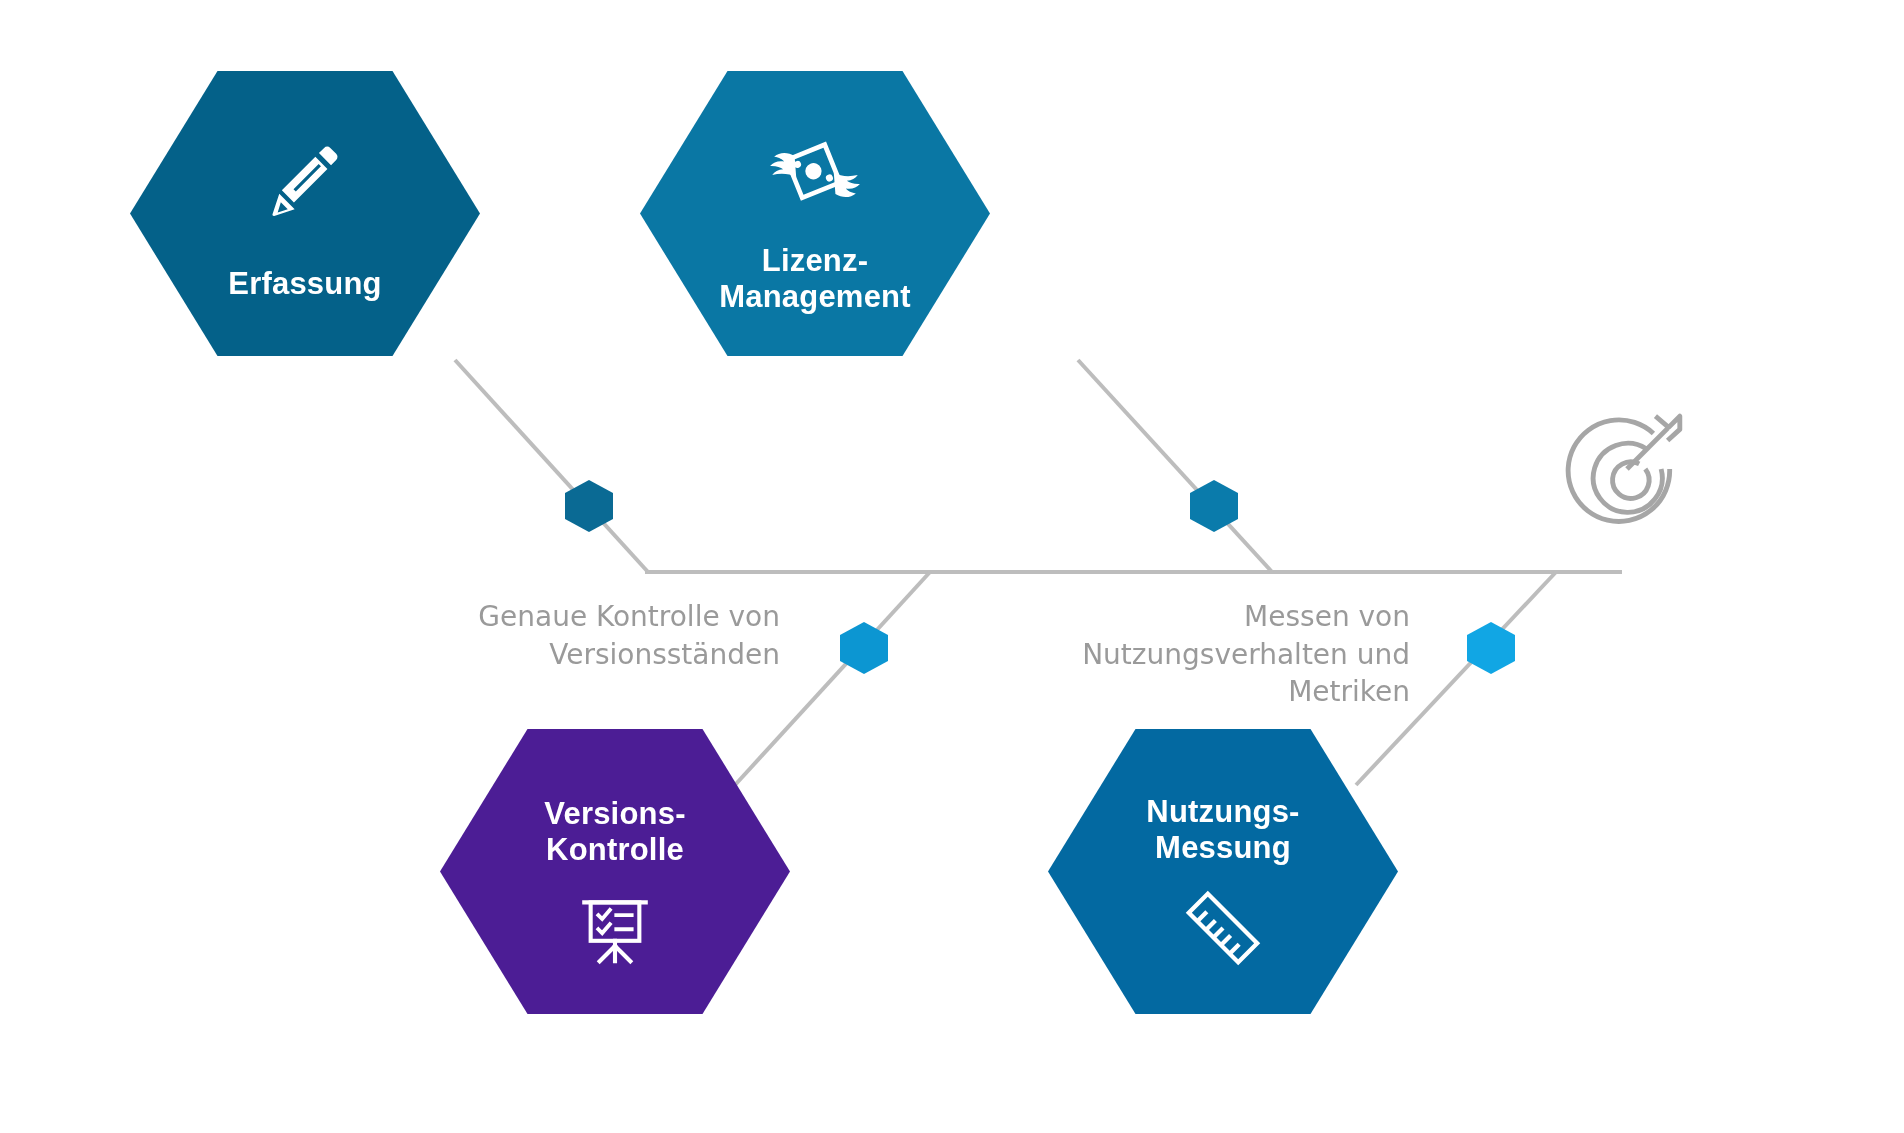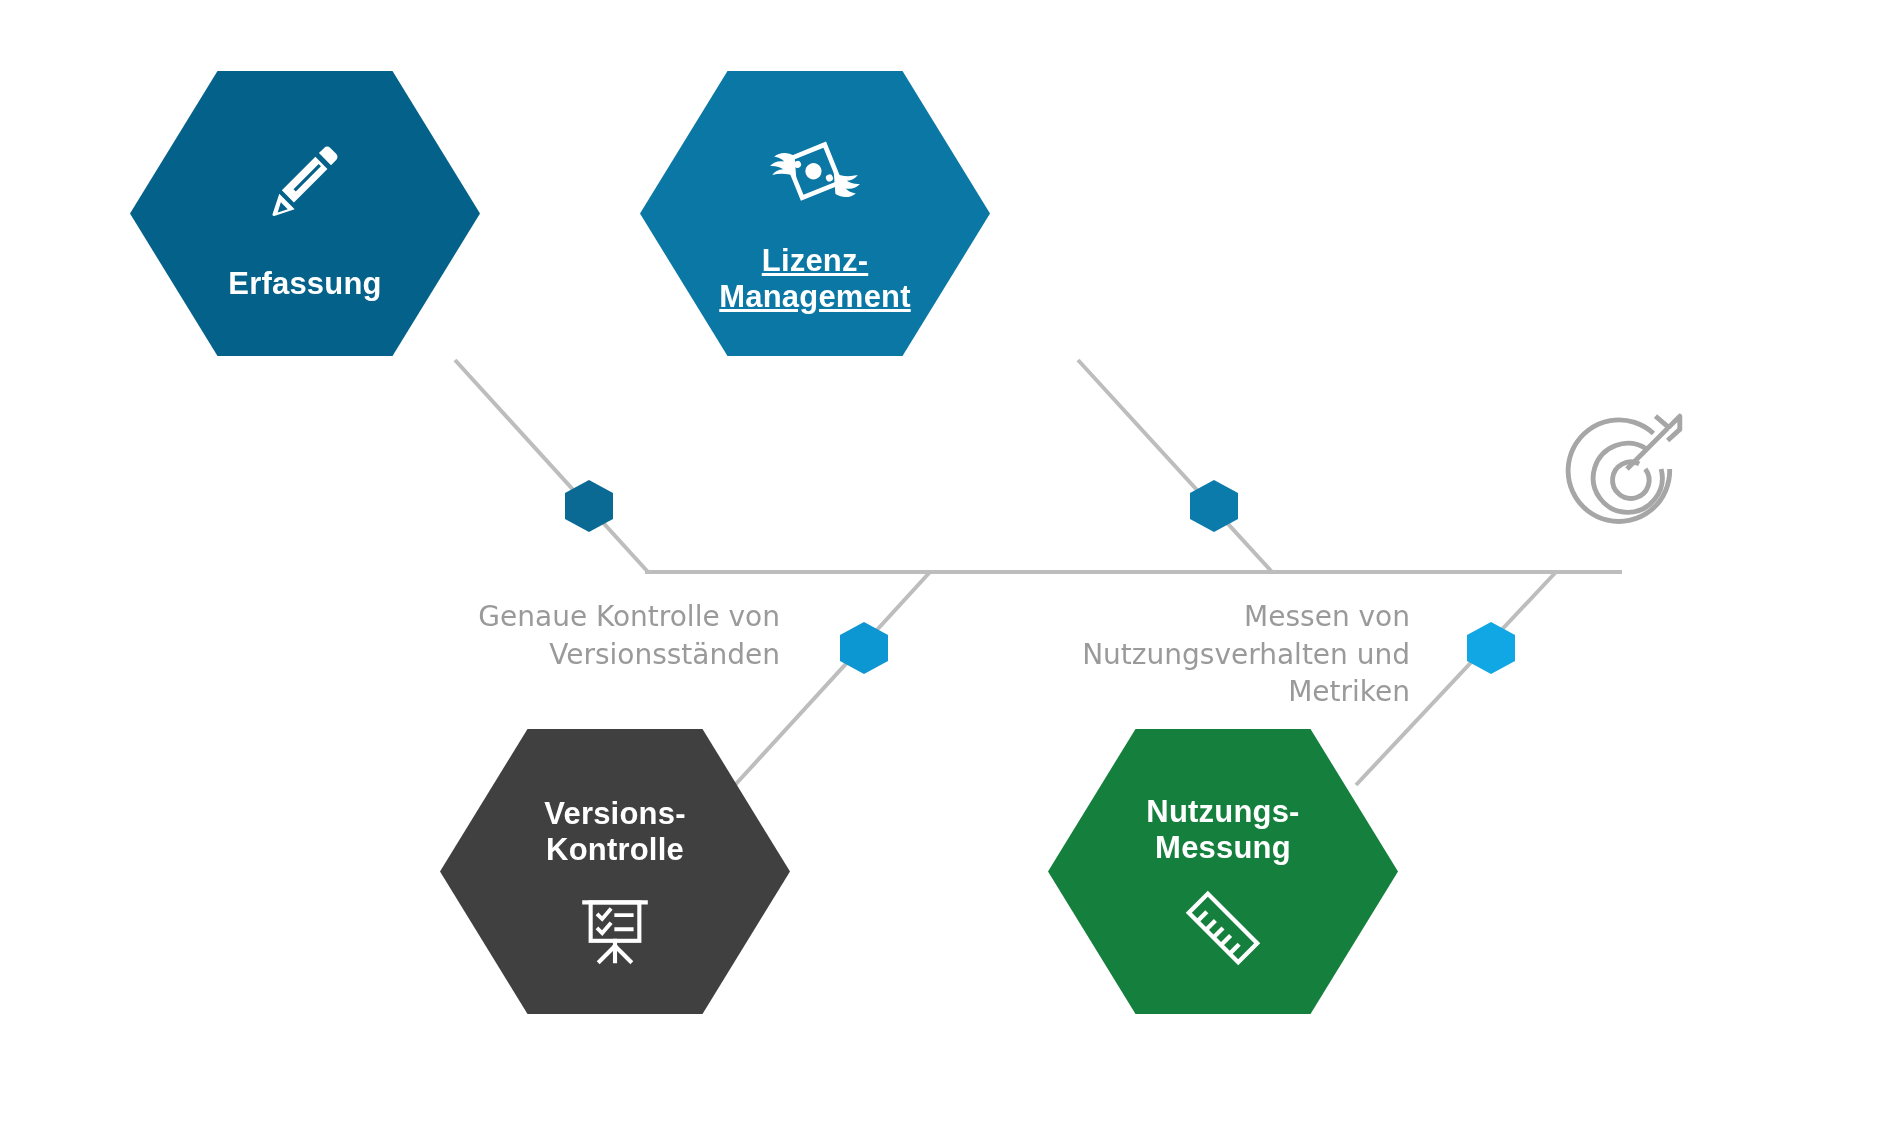--- a/index.html
+++ b/index.html
@@ -19,25 +19,25 @@
 
   
   #node-erfassung{left:130px;top:65px;width:350px;height:297px;background:#046189;}
   #node-erfassung .ico{margin-top:14px;}
   #node-erfassung .ttl{font-size:31px;margin-top:35px;}
 
   #node-lizenz{left:640px;top:65px;width:350px;height:297px;background:#0A77A4;}
   #node-lizenz .ico{margin-top:16px;}
   #node-lizenz .ttl{font-size:31px;margin-top:22px;}
 
-  #node-versions{left:440px;top:723px;width:350px;height:297px;background:#404040;}
+  #node-versions{left:440px;top:723px;width:350px;height:297px;background:#4c1d95;}
   #node-versions .ttl{font-size:31px;margin-top:22px;}
   #node-versions .ico{margin-top:20px;}
 
-  #node-nutzungs{left:1048px;top:723px;width:350px;height:297px;background:#15803d;}
+  #node-nutzungs{left:1048px;top:723px;width:350px;height:297px;background:#0369a1;}
   #node-nutzungs .ttl{font-size:31px;margin-top:22px;}
   #node-nutzungs .ico{margin-top:20px;}
 
   
   .bullet{position:absolute;width:48px;height:52px;
           clip-path:polygon(50% 0%,100% 25%,100% 75%,50% 100%,0% 75%,0% 25%);}
   #bullet-1{left:565px;top:480px;background:#0A6A94;}
   #bullet-2{left:1190px;top:480px;background:#0A7BAB;}
   #bullet-3{left:840px;top:622px;background:#0C96D2;}
   #bullet-4{left:1467px;top:622px;background:#11A6E4;}
@@ -104,21 +104,21 @@
           <circle cx="36" cy="29" r="6"></circle>
           <circle cx="27" cy="20" r="2.6"></circle>
           <circle cx="45" cy="38" r="2.6"></circle>
         </g>
 
         <path d="M21 18c-5-3-11-3-15 .5 4 .6 6 2 7.4 3.6-4.3-.7-8 .4-10.4 3.3 4.6-.2 7.6.9 9.6 2.4-3.6.2-6.4 1.7-8 4.2 6-1.4 12.4-1.2 17.6 1.6L21 18z"></path>
 
         <path d="M51 46c5 3 11 3 15-.5-4-.6-6-2-7.4-3.6 4.3.7 8-.4 10.4-3.3-4.6.2-7.6-.9-9.6-2.4 3.6-.2 6.4-1.7 8-4.2-6 1.4-12.4 1.2-17.6-1.6L51 46z"></path>
       </svg>
     </span>
-    <span class="ttl" style="white-space: pre-line; text-decoration: underline;">Lizenz-
+    <span class="ttl" style="white-space: pre-line;">Lizenz-
 Management</span>
   </div>
 
   <div class="hex" id="node-versions">
     <span class="ttl" style="white-space: pre-line;">Versions-
 Kontrolle</span>
     <span class="ico">
       <svg width="86" height="82" viewBox="0 0 64 64" fill="none" stroke="#ffffff" stroke-width="3.2" stroke-linecap="square">
         <line x1="8" y1="12" x2="56" y2="12"></line>
         <rect x="13" y="12" width="38" height="30"></rect>

